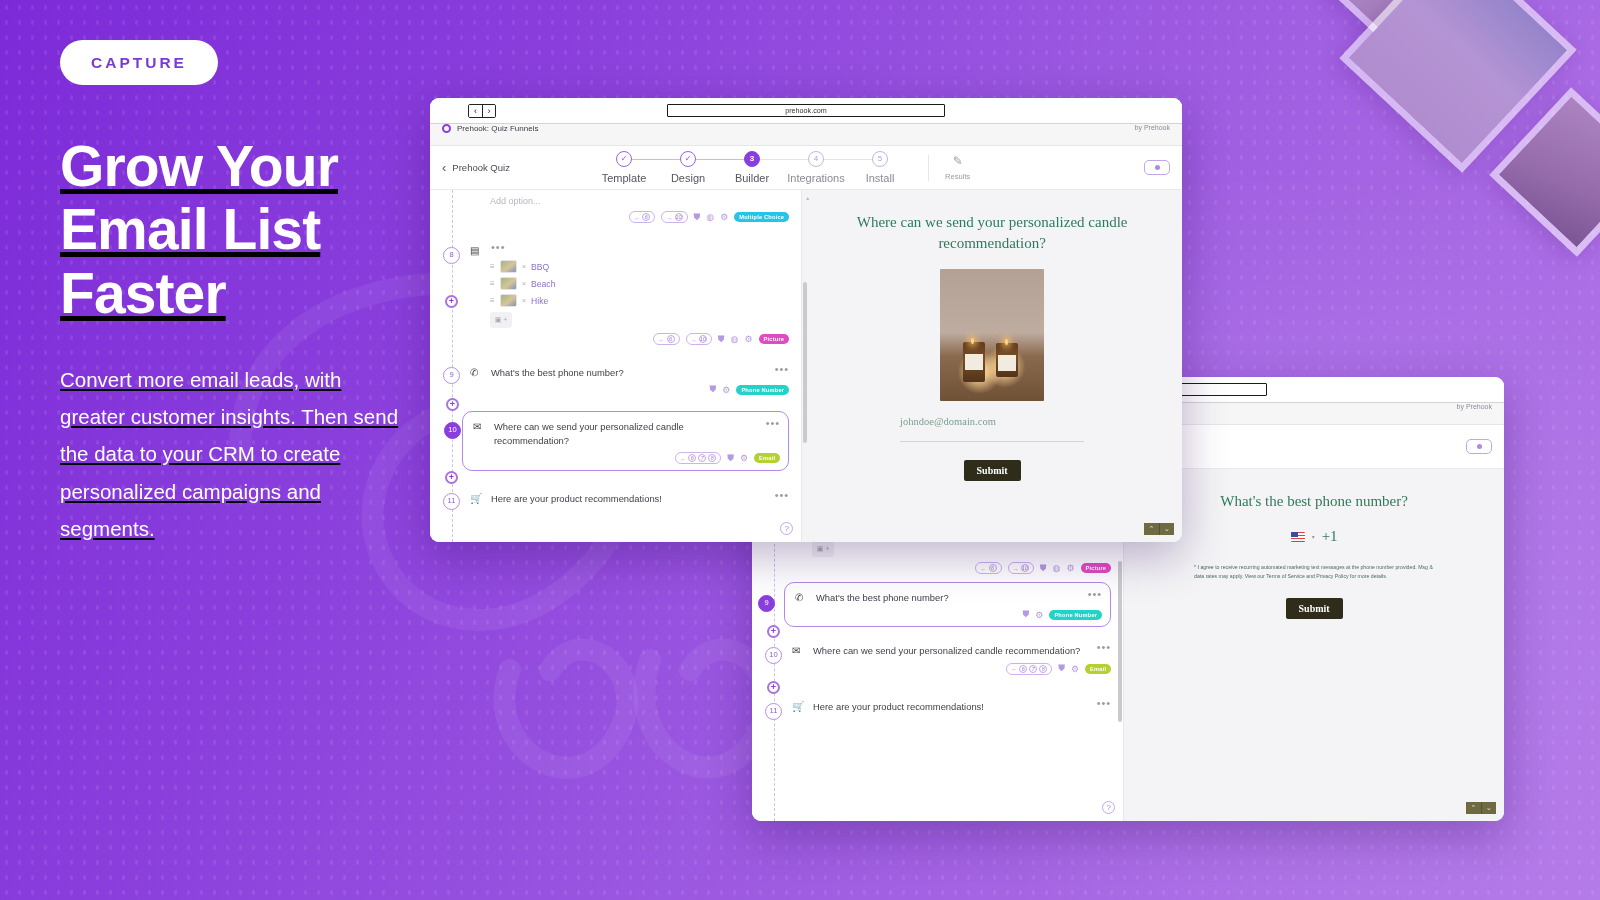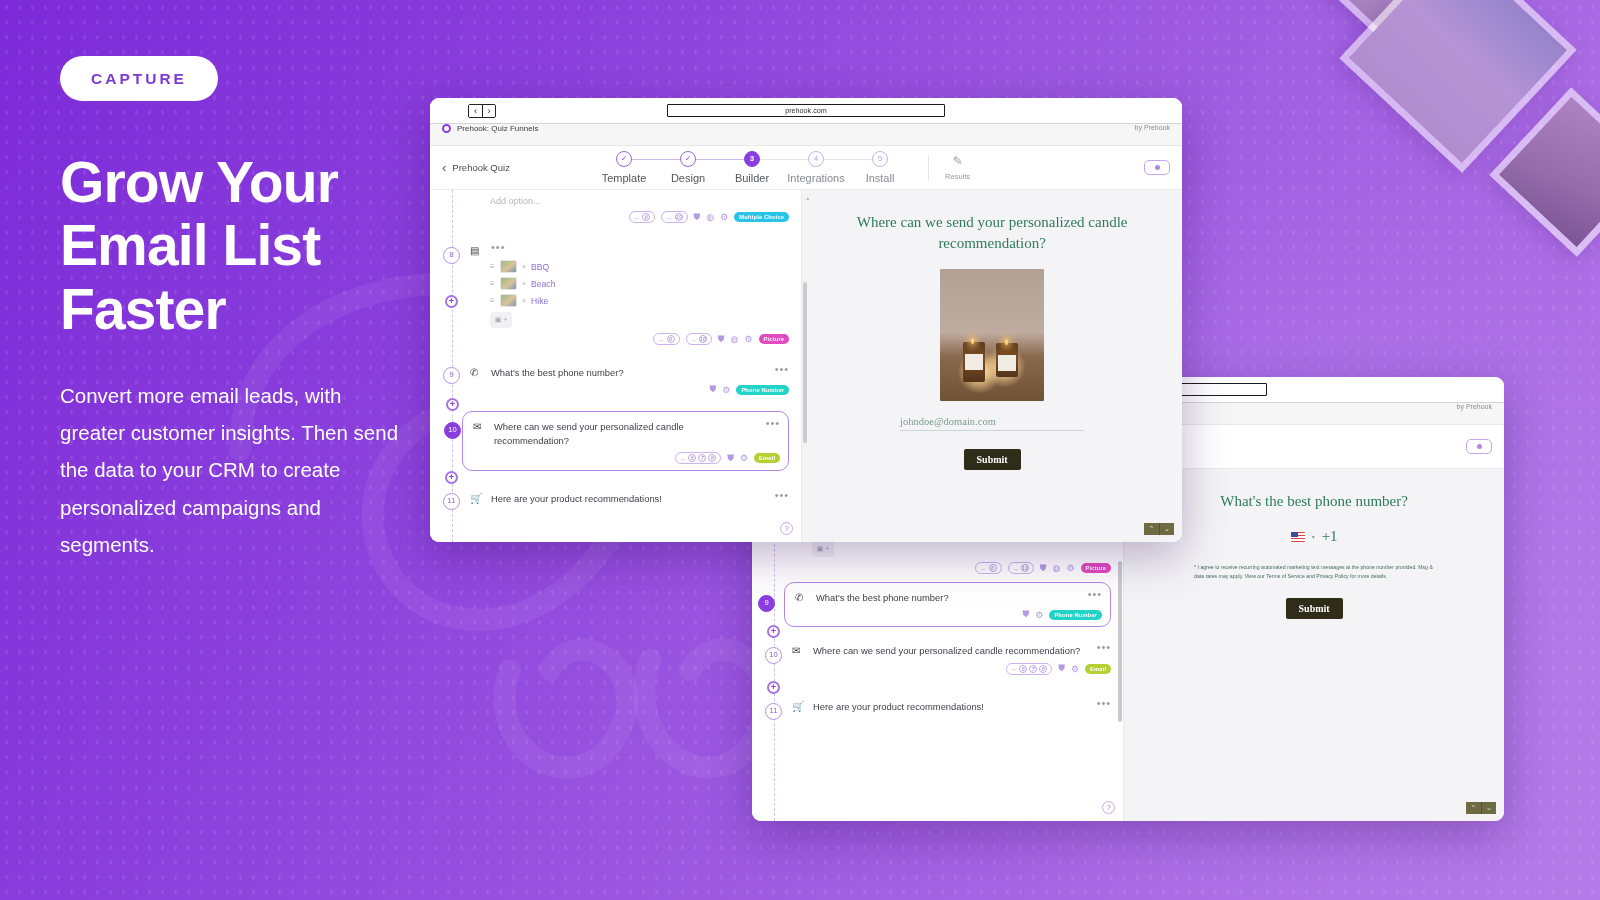--- a/index.html
+++ b/index.html
@@ -48,21 +48,21 @@
   #photo-card-1 .ph-inner {
     background:
       linear-gradient(180deg, #9fb9bf 0%, #b9c8c9 22%, #d8d6d2 46%, #cfcac5 100%);
   }
   #photo-card-2 { width: 120px; height: 120px; right: -34px; top: 112px; transform: rotate(43deg); }
   #photo-card-2 .ph-inner { background: linear-gradient(160deg, #c9b8ae, #9e8c84 60%, #6d625c); }
   #photo-card-3 { width: 96px; height: 96px; right: 160px; top: -64px; transform: rotate(43deg); }
   #photo-card-3 .ph-inner { background: linear-gradient(150deg, #dcd3cb, #b5a79c); }
 
   
-  #left-copy { position: absolute; left: 60px; top: 56px; width: 420px; z-index: 5; }
+  #left-copy { position: absolute; left: 60px; top: 40px; width: 420px; z-index: 5; text-decoration: underline; }
   #capture-pill {
     display: inline-block;
     background: #ffffff;
     color: #7c3ad4;
     font-size: 15.5px;
     font-weight: bold;
     letter-spacing: 3.0px;
     padding: 14px 31px 13px;
     border-radius: 26px;
   }
@@ -258,21 +258,21 @@
   }
   .candle.c1 { left: 22%; }
   .candle.c2 { left: 54%; bottom: 18%; height: 34px; }
   .flame {
     position: absolute; width: 3px; height: 6px; border-radius: 50% 50% 40% 40%;
     background: #ffd37a; box-shadow: 0 0 6px 3px rgba(255,198,110,.75);
   }
   .pv-input {
     margin: 15px auto 0; width: 184px; border-bottom: 1px solid #cfd6d2;
     font-family: "Liberation Serif", serif; color: #7a9e8c; font-size: 10.5px;
-    text-align: left; padding-bottom: 3px;
+    text-align: left; padding-bottom: 14px;
   }
   .pv-phone { display: flex; align-items: center; justify-content: center; gap: 7px; margin-top: 16px; }
   .flag {
     width: 14px; height: 10px; border-radius: 1px; overflow: hidden; position: relative;
     background: repeating-linear-gradient(180deg,#d8414a 0 1.5px,#fff 1.5px 3px);
   }
   .flag::after {
     content:""; position: absolute; left: 0; top: 0; width: 7px; height: 5.5px; background: #3c4d9e;
   }
   .flag-caret { color: #9a9aa4; font-size: 6px; }

